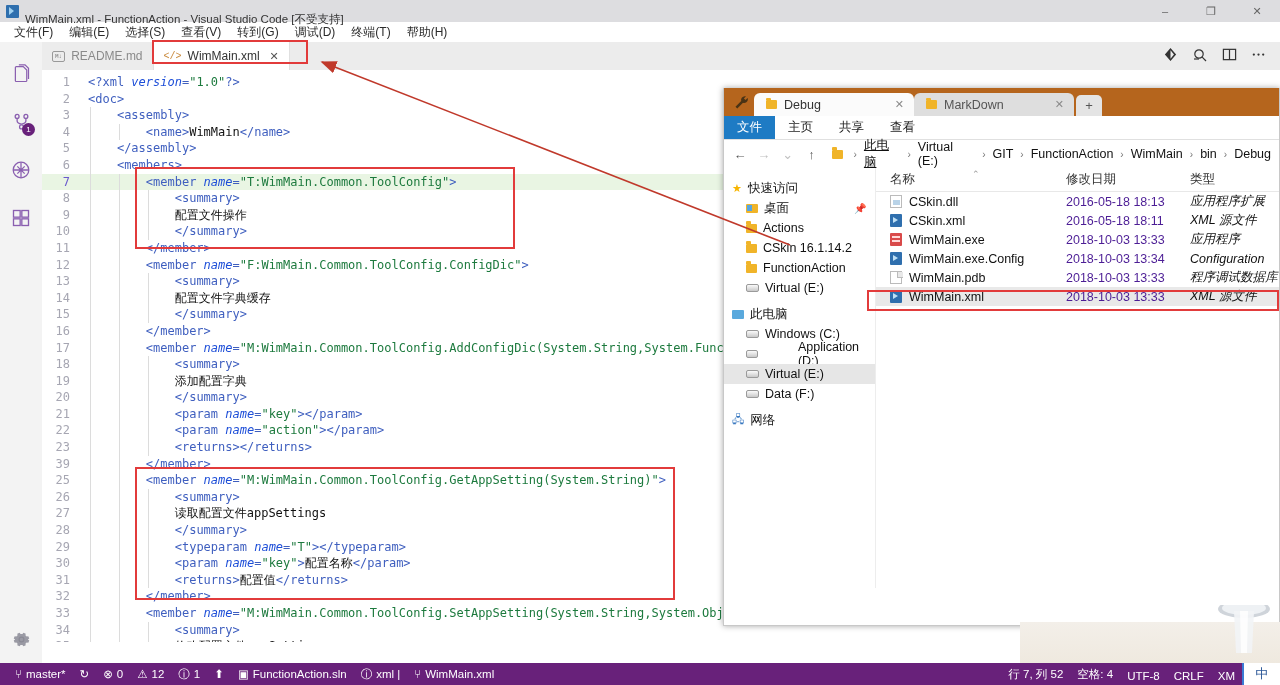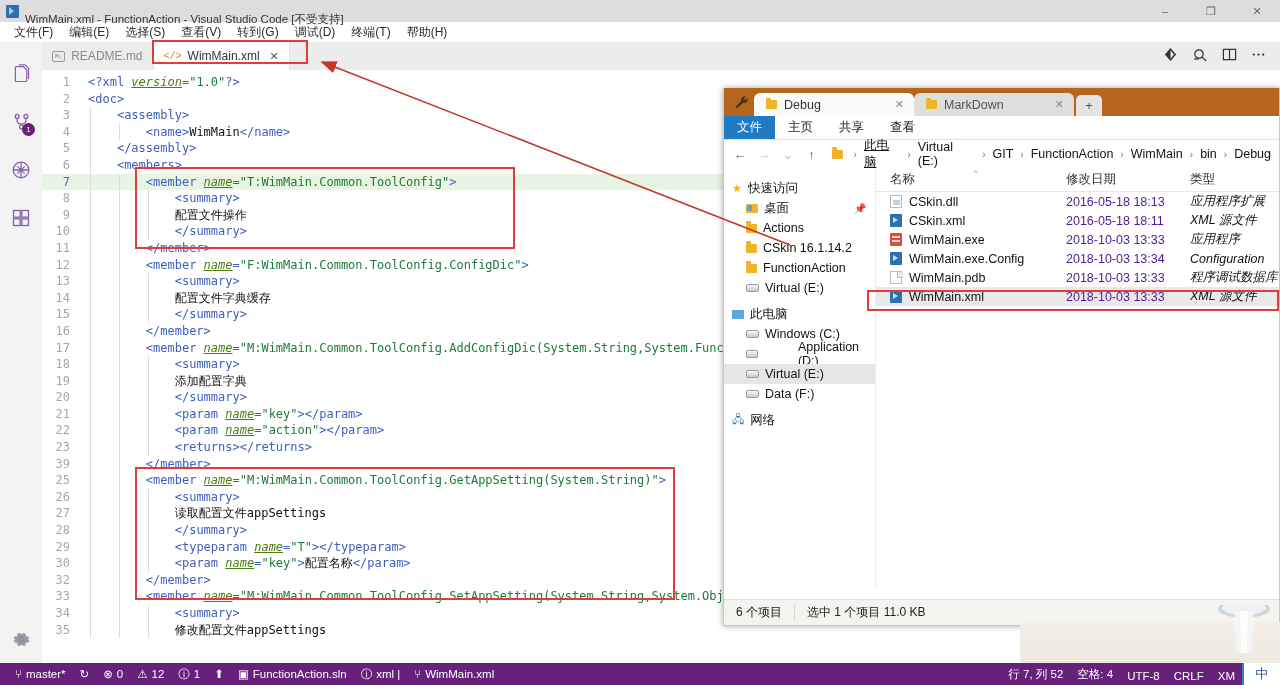--- a/index.html
+++ b/index.html
@@ -98,21 +98,21 @@
   .ln{
     width:46px; text-align:right; padding-right:18px; color:#a6a6b2; flex:0 0 auto;
     font-size:12px;
   }
   .cl.current .ln{ color:#6a5acd; }
   .code{ flex:1 1 auto; position:relative; }
   .indent-guide{
     position:absolute; top:0; bottom:0; width:1px; background:#dcdcdc;
   }
   .tg{ color:#3f5fbf; }      
-  .at{ color:#4d7c0f; font-style:italic;text-decoration:underline; }  
+  .at{ color:#1d4ed8; font-style:italic; }  
   .av{ color:#1d7a3e; }      
   .tx{ color:#111; }
 
   
   .statusbar{
     position:absolute; left:0; bottom:0; width:1280px; height:22px;
     background:#68217a; color:#ffffff; display:flex; align-items:center;
     font-size:11.5px; padding-left:8px; gap:0;
   }
   .sb-item{ padding:0 7px; display:flex; align-items:center; gap:4px; white-space:nowrap;}
@@ -379,20 +379,21 @@
         <div class="cl"><div class="ln">21</div><div class="code"><span class="indent-guide" style="left: 2px;"></span><span class="indent-guide" style="left: 30.8px;"></span><span class="indent-guide" style="left: 59.6px;"></span><span>            </span><span class="tg">&lt;param </span><span class="at">name</span><span class="tg">=</span><span class="av">"key"</span><span class="tg">&gt;&lt;/param&gt;</span></div></div>
         <div class="cl"><div class="ln">22</div><div class="code"><span class="indent-guide" style="left: 2px;"></span><span class="indent-guide" style="left: 30.8px;"></span><span class="indent-guide" style="left: 59.6px;"></span><span>            </span><span class="tg">&lt;param </span><span class="at">name</span><span class="tg">=</span><span class="av">"action"</span><span class="tg">&gt;&lt;/param&gt;</span></div></div>
         <div class="cl"><div class="ln">23</div><div class="code"><span class="indent-guide" style="left: 2px;"></span><span class="indent-guide" style="left: 30.8px;"></span><span class="indent-guide" style="left: 59.6px;"></span><span>            </span><span class="tg">&lt;returns&gt;&lt;/returns&gt;</span></div></div>
         <div class="cl"><div class="ln">39</div><div class="code"><span class="indent-guide" style="left: 2px;"></span><span class="indent-guide" style="left: 30.8px;"></span><span>        </span><span class="tg">&lt;/member&gt;</span></div></div>
         <div class="cl"><div class="ln">25</div><div class="code"><span class="indent-guide" style="left: 2px;"></span><span class="indent-guide" style="left: 30.8px;"></span><span>        </span><span class="tg">&lt;member </span><span class="at">name</span><span class="tg">=</span><span class="av">"M:WimMain.Common.ToolConfig.GetAppSetting(System.String)"</span><span class="tg">&gt;</span></div></div>
         <div class="cl"><div class="ln">26</div><div class="code"><span class="indent-guide" style="left: 2px;"></span><span class="indent-guide" style="left: 30.8px;"></span><span class="indent-guide" style="left: 59.6px;"></span><span>            </span><span class="tg">&lt;summary&gt;</span></div></div>
         <div class="cl"><div class="ln">27</div><div class="code"><span class="indent-guide" style="left: 2px;"></span><span class="indent-guide" style="left: 30.8px;"></span><span class="indent-guide" style="left: 59.6px;"></span><span>            </span><span class="tx">读取配置文件appSettings</span></div></div>
         <div class="cl"><div class="ln">28</div><div class="code"><span class="indent-guide" style="left: 2px;"></span><span class="indent-guide" style="left: 30.8px;"></span><span class="indent-guide" style="left: 59.6px;"></span><span>            </span><span class="tg">&lt;/summary&gt;</span></div></div>
         <div class="cl"><div class="ln">29</div><div class="code"><span class="indent-guide" style="left: 2px;"></span><span class="indent-guide" style="left: 30.8px;"></span><span class="indent-guide" style="left: 59.6px;"></span><span>            </span><span class="tg">&lt;typeparam </span><span class="at">name</span><span class="tg">=</span><span class="av">"T"</span><span class="tg">&gt;&lt;/typeparam&gt;</span></div></div>
         <div class="cl"><div class="ln">30</div><div class="code"><span class="indent-guide" style="left: 2px;"></span><span class="indent-guide" style="left: 30.8px;"></span><span class="indent-guide" style="left: 59.6px;"></span><span>            </span><span class="tg">&lt;param </span><span class="at">name</span><span class="tg">=</span><span class="av">"key"</span><span class="tg">&gt;</span><span class="tx">配置名称</span><span class="tg">&lt;/param&gt;</span></div></div>
+        <div class="cl"><div class="ln">31</div><div class="code"><span class="indent-guide" style="left: 2px;"></span><span class="indent-guide" style="left: 30.8px;"></span><span class="indent-guide" style="left: 59.6px;"></span><span>            </span><span class="tg">&lt;returns&gt;</span><span class="tx">配置值</span><span class="tg">&lt;/returns&gt;</span></div></div>
         <div class="cl"><div class="ln">32</div><div class="code"><span class="indent-guide" style="left: 2px;"></span><span class="indent-guide" style="left: 30.8px;"></span><span>        </span><span class="tg">&lt;/member&gt;</span></div></div>
         <div class="cl"><div class="ln">33</div><div class="code"><span class="indent-guide" style="left: 2px;"></span><span class="indent-guide" style="left: 30.8px;"></span><span>        </span><span class="tg">&lt;member </span><span class="at">name</span><span class="tg">=</span><span class="av">"M:WimMain.Common.ToolConfig.SetAppSetting(System.String,System.Object)</span></div></div>
         <div class="cl"><div class="ln">34</div><div class="code"><span class="indent-guide" style="left: 2px;"></span><span class="indent-guide" style="left: 30.8px;"></span><span class="indent-guide" style="left: 59.6px;"></span><span>            </span><span class="tg">&lt;summary&gt;</span></div></div>
         <div class="cl"><div class="ln">35</div><div class="code"><span class="indent-guide" style="left: 2px;"></span><span class="indent-guide" style="left: 30.8px;"></span><span class="indent-guide" style="left: 59.6px;"></span><span>            </span><span class="tx">修改配置文件appSettings</span></div></div>
       </div>
   </div>
 
   <div class="statusbar">
     <div id="sb-left" style="display:flex;align-items:center;">
         <div class="sb-item">
@@ -620,24 +621,20 @@
               <span class="fi xml"></span>
               <span>WimMain.xml</span>
             </div>
             <div class="c2">2018-10-03 13:33</div>
             <div class="c3">XML 源文件</div>
           </div>
         </div>
     </div>
   </div>
 
-  <div class="exp-status">
-    <span class="sblk">6 个项目</span>
-    <span class="sblk">选中 1 个项目  11.0 KB</span>
-  </div>
 </div>
 
 <div class="ann" style="left:152px; top:40px; width:156px; height:24px;"></div>
 <div class="ann" style="left:135px; top:167px; width:380px; height:82px;"></div>
 <div class="ann" style="left:135px; top:467px; width:540px; height:133px;"></div>
 <div class="ann" style="left:867px; top:290px; width:412px; height:21px;"></div>
 
 <svg class="arrow-svg">
   <defs>
     <marker id="ah" markerWidth="11" markerHeight="11" refX="9" refY="4" orient="auto">

